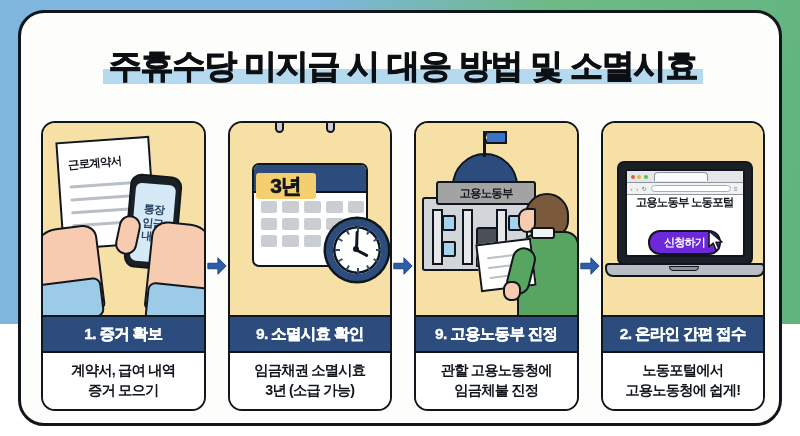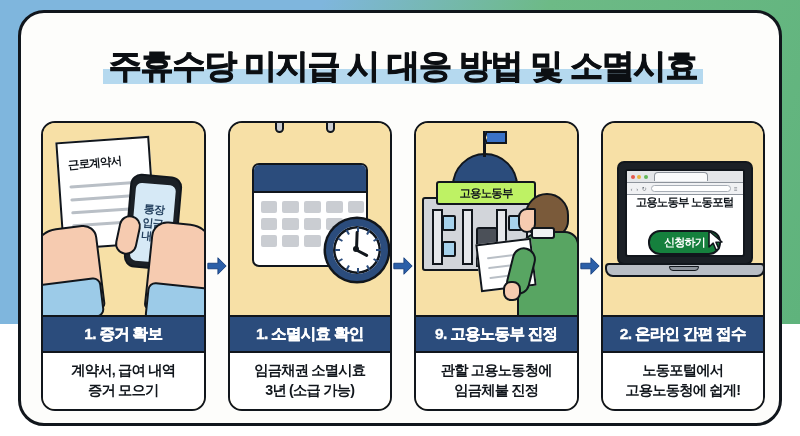--- a/index.html
+++ b/index.html
@@ -300,21 +300,21 @@
   .c3 .flag {
     position: absolute; left: 69px; top: 8px;
     width: 22px; height: 13px;
     background: #3a72c6;
     border: 2px solid #11161c;
     clip-path: polygon(0 0, 100% 0, 100% 100%, 0 100%, 10% 50%);
   }
   .c3 .sign {
     position: absolute; left: 20px; top: 58px;
     width: 100px; height: 24px;
-    background: #bef264;
+    background: #a3a3a3;
     border: 2.5px solid #11161c;
     border-radius: 3px;
     display: flex; align-items: center; justify-content: center;
     z-index: 4;
   }
   .c3 .sign span {
     font-size: 11.5px; font-weight: 900; color: #11161c; letter-spacing: -0.9px;
   }
   .c3 .col {
     position: absolute; top: 86px;
@@ -427,21 +427,21 @@
   .c4 .page {
     flex: 1; display: flex; flex-direction: column;
     align-items: center; justify-content: center; gap: 20px;
     position: relative;
   }
   .c4 .portal-txt {
     font-size: 11.5px; font-weight: 900;
     color: #11161c; letter-spacing: -0.9px;
   }
   .c4 .cta {
-    background: #15803d; border: 2.2px solid #11161c;
+    background: #6d28d9; border: 2.2px solid #11161c;
     border-radius: 12px; padding: 3px 14px;
     color: #ffffff; font-size: 11px; font-weight: 900;
     letter-spacing: -0.7px;
   }
   .c4 .cursor {
     position: absolute; right: 18px; bottom: 4px;
     width: 17px; height: 21px;
   }
   .c4 .lap-base {
     position: absolute; left: 2px; top: 140px;
@@ -521,39 +521,42 @@
                 <div class="cell"></div>
               <div class="cell"></div>
                 <div class="cell"></div>
                 <div class="cell"></div>
                 <div class="cell"></div>
                 <div class="cell"></div>
             </div>
           </div>
           <div class="ring r1"></div>
           <div class="ring r2"></div>
+          <div class="yr-hl">
+            <span>3년</span>
+          </div>
           <div class="clock">
             <div class="tick" style="transform:rotate(0deg)"></div>
             <div class="tick" style="transform:rotate(30deg)"></div>
             <div class="tick" style="transform:rotate(60deg)"></div>
             <div class="tick" style="transform:rotate(90deg)"></div>
             <div class="tick" style="transform:rotate(120deg)"></div>
             <div class="tick" style="transform:rotate(150deg)"></div>
             <div class="tick" style="transform:rotate(180deg)"></div>
             <div class="tick" style="transform:rotate(210deg)"></div>
             <div class="tick" style="transform:rotate(240deg)"></div>
             <div class="tick" style="transform:rotate(270deg)"></div>
             <div class="tick" style="transform:rotate(300deg)"></div>
             <div class="tick" style="transform:rotate(330deg)"></div>
             <div class="hand-m"></div>
             <div class="hand-h"></div>
             <div class="pin"></div>
           </div>
         </div>
-        <div class="label-bar">1. 소멸시효 확인</div>
+        <div class="label-bar">9. 소멸시효 확인</div>
         <div class="caption">임금채권 소멸시효
 3년 (소급 가능)</div>
       </div>
 
       <div class="gap">
         <svg class="arrow" viewBox="0 0 24 24">
           <path d="M2 9 h11 V3 l9 9 -9 9 v-6 H2 z" fill="#2b5fa8" stroke="#17407f" stroke-width="1"></path>
         </svg>
       </div>
 

